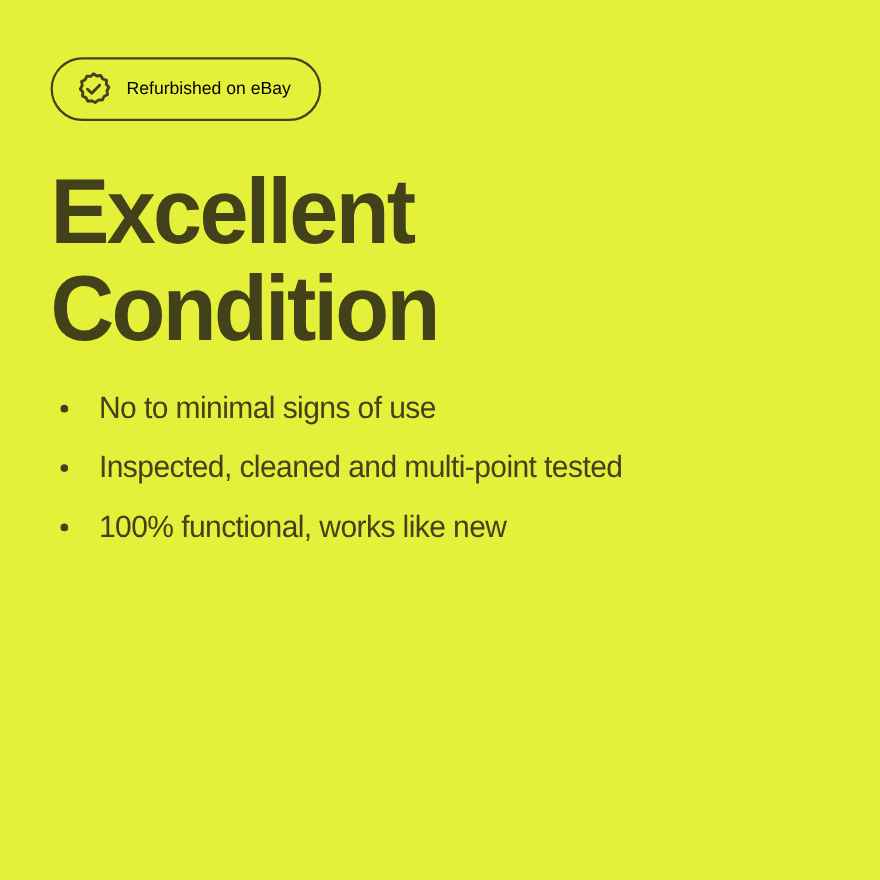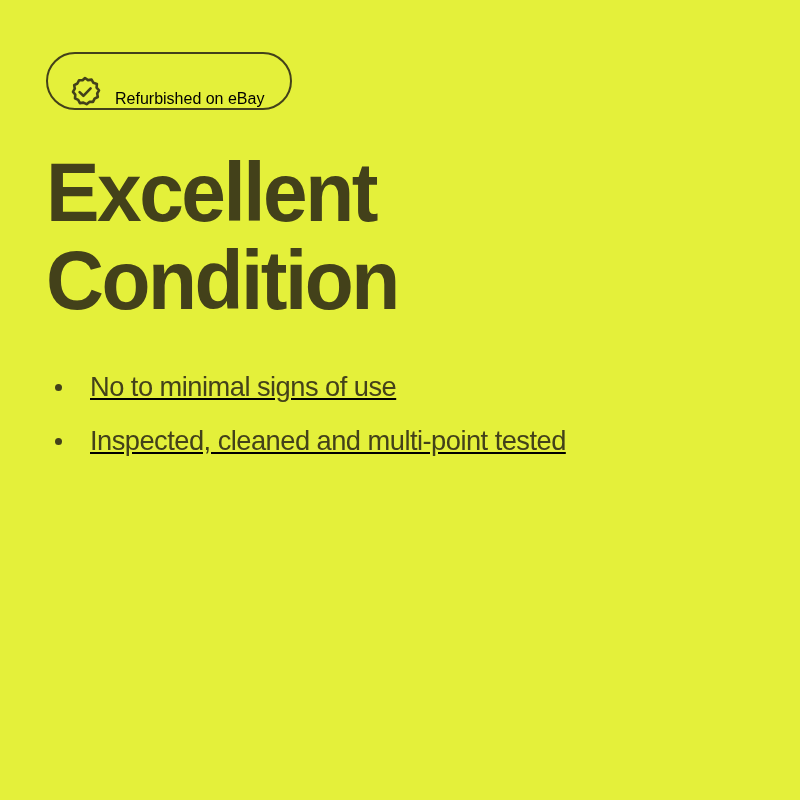--- a/index.html
+++ b/index.html
@@ -63,26 +63,25 @@
   }
   #headline .hl-line {
     display: block;
     white-space: nowrap;
   }
 
   
   #feature-list {
     position: absolute;
     left: 46px;
-    top: 360px;
+    top: 344px;
     margin: 0;
     padding: 0;
     list-style: none;
     width: 730px;
-    text-decoration: underline;
   }
   #feature-list li {
     position: relative;
     height: 54px;
     display: flex;
     align-items: center;
     padding-left: 44px;
     box-sizing: border-box;
   }
   .bullet-dot {
@@ -104,21 +103,21 @@
     white-space: nowrap;
     transform: scaleX(0.975);
     transform-origin: left center;
   }
 </style>
 </head>
 <body style="background: rgb(228, 240, 58);">
 
 <div id="card" style="background: rgb(228, 240, 58);">
 
-  <div id="badge-pill" style="border-color: rgb(67, 65, 26); align-items: flex-end;">
+  <div id="badge-pill" style="border-color: rgb(67, 65, 26);">
     <svg id="badge-icon" viewBox="0 0 32 32" aria-hidden="true">
       <path d="M16 2.0
                L19.0 4.1 L22.6 3.6 L24.4 6.8 L27.9 8.0 L27.6 11.6
                L30.0 14.3 L28.2 17.5 L28.8 21.0 L25.6 22.7 L24.0 25.9
                L20.4 25.9 L17.6 28.2 L14.4 26.6 L10.9 27.1 L9.2 23.9
                L6.0 22.3 L6.3 18.7 L4.0 15.9 L5.8 12.7 L5.2 9.2
                L8.4 7.5 L10.0 4.3 L13.6 4.3 Z" fill="none" stroke="#43411a" stroke-width="2.6" stroke-linejoin="round" stroke-linecap="round"></path>
       <path d="M10.6 16.1 L14.4 19.8 L21.6 12.4" fill="none" stroke="#43411a" stroke-width="2.6" stroke-linecap="round" stroke-linejoin="round"></path>
     </svg>
     <span>Refurbished on eBay</span>
@@ -131,15 +130,19 @@
 
   <ul id="feature-list">
     <li>
       <span class="bullet-dot" style="background: rgb(67, 65, 26);"></span>
       <span class="bullet-text" style="color: rgb(67, 65, 26);">No to minimal signs of use</span>
     </li>
     <li>
       <span class="bullet-dot" style="background: rgb(67, 65, 26);"></span>
       <span class="bullet-text" style="color: rgb(67, 65, 26);">Inspected, cleaned and multi-point tested</span>
     </li>
+    <li>
+      <span class="bullet-dot" style="background: rgb(67, 65, 26);"></span>
+      <span class="bullet-text" style="color: rgb(67, 65, 26);">100% functional, works like new</span>
+    </li>
   </ul>
 
 </div>
 
 </body></html>

